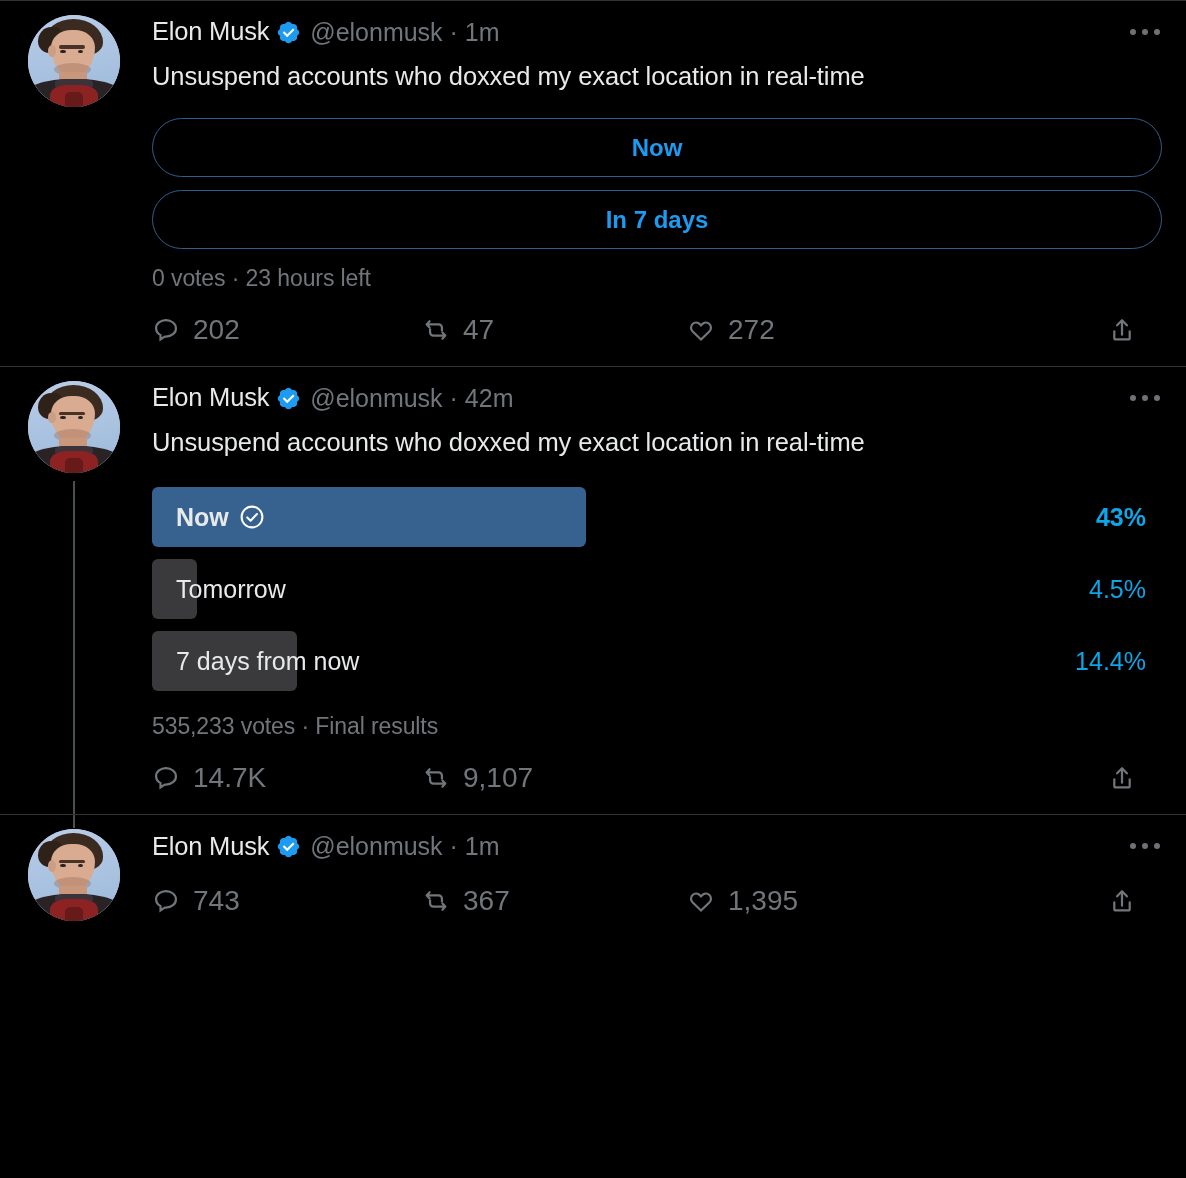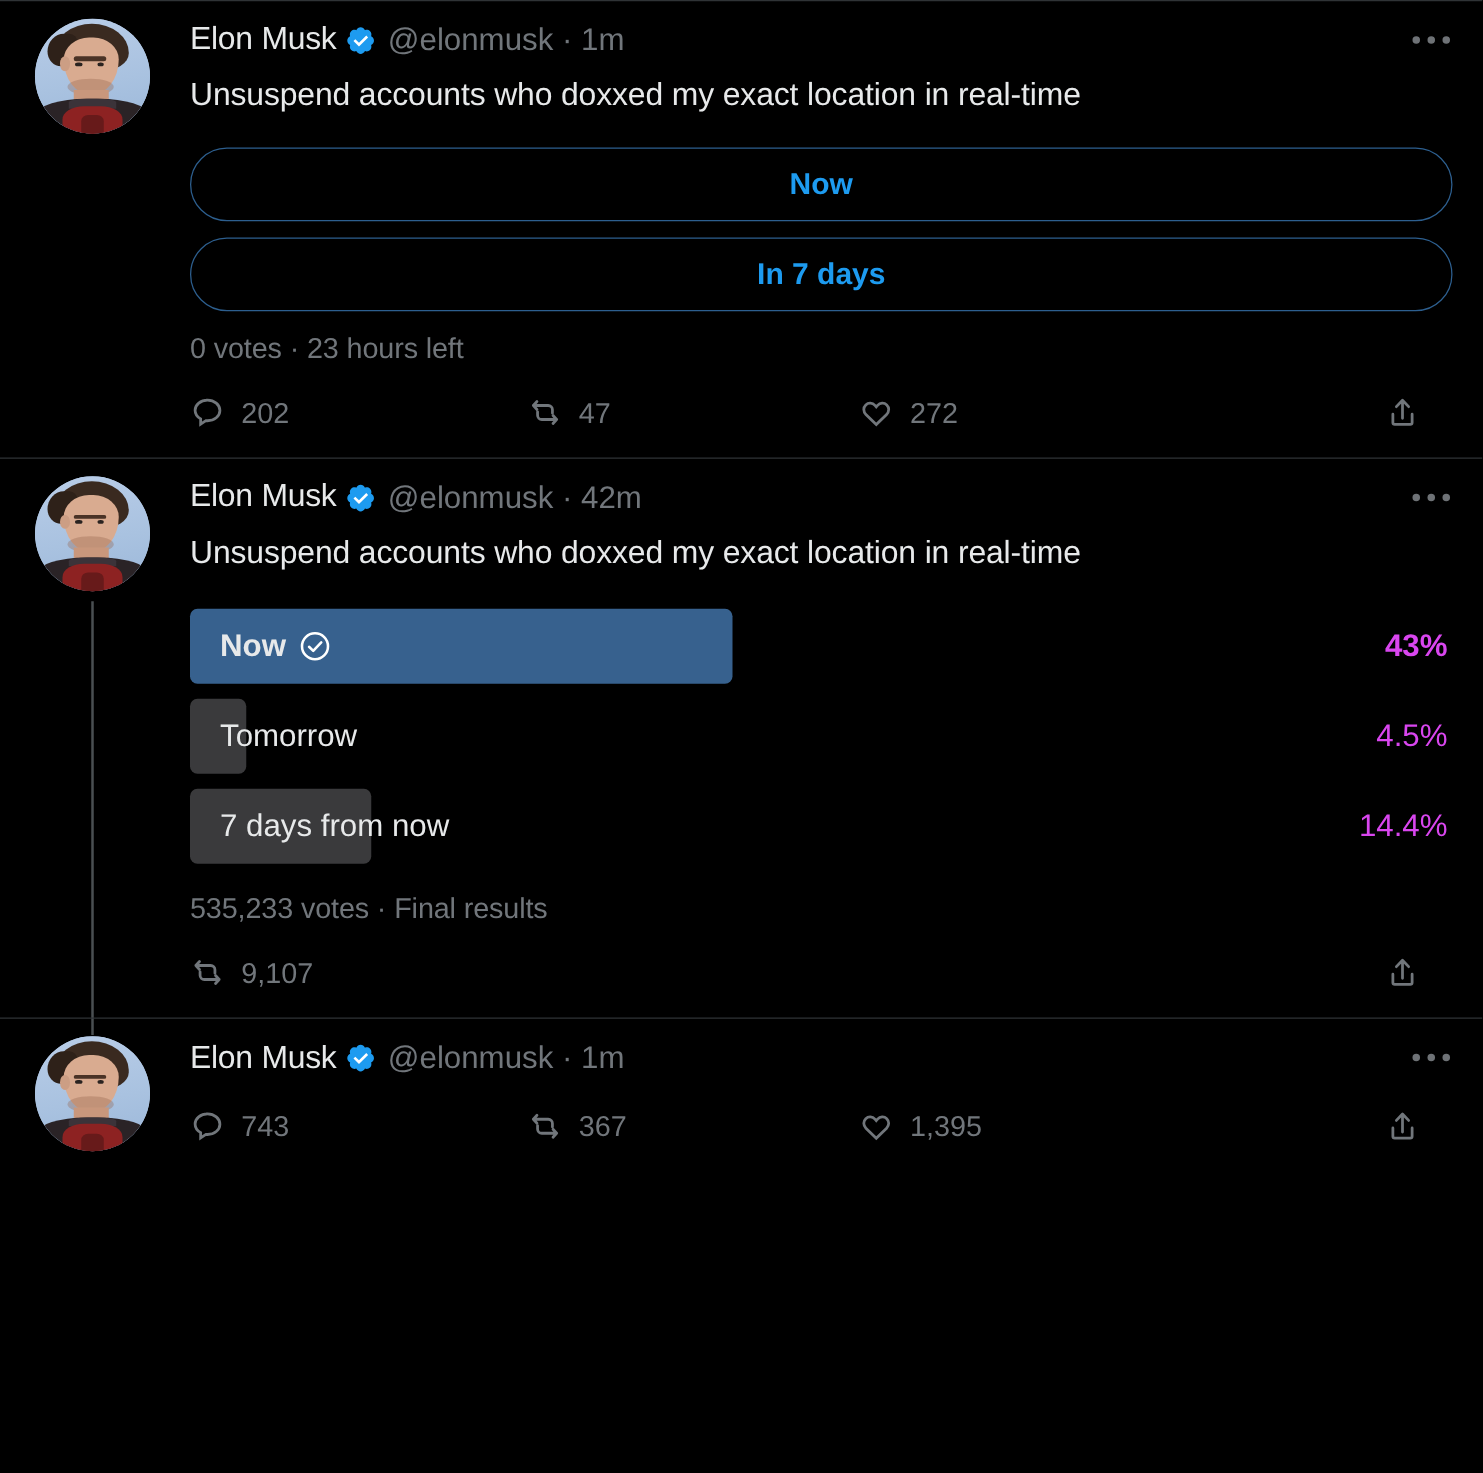--- a/index.html
+++ b/index.html
@@ -171,23 +171,23 @@
     gap: 10px;
     padding-left: 24px;
     color: #e7e9ea;
     font-size: 25px;
     white-space: nowrap;
   }
   .bar-label.winner { font-weight: bold; }
   .check-ring { width: 26px; height: 26px; flex: 0 0 26px; display:block; }
   .pct {
     position: absolute;
-    right: 4px;
+    right: 16px;
     font-size: 25px;
-    color: #d946ef;
+    color: #0ea5e9;
     text-align: right;
     white-space: nowrap;
   }
   .pct.winner { font-weight: bold; }
 
   .poll-meta {
     margin-top: 16px;
     font-size: 23px;
     color: #71767b;
     letter-spacing: -0.1px;
@@ -202,21 +202,21 @@
     width: 1010px;
   }
   .action {
     display: flex;
     align-items: center;
     gap: 13px;
     cursor: pointer;
     color: #71767b;
   }
   .action .ico { width: 28px; height: 28px; display:block; flex:0 0 28px; }
-  .action .cnt { font-size: 23px; color: #71767b; line-height: 1; }
+  .action .cnt { font-size: 28px; color: #71767b; line-height: 1; }
   .a-reply { width: 270px; }
   .a-retweet { width: 265px; }
   .a-like { width: 275px; }
   .a-share { margin-left: auto; margin-right: 26px; }
 </style>
 </head>
 <body style="background: rgb(0, 0, 0);">
 
 <div class="feed">
 
@@ -385,20 +385,28 @@
             </span>
             <span class="pct">14.4%</span>
           </div>
         </div>
 
 
         <div class="poll-meta">535,233 votes · Final results</div>
       </div>
 
       <div class="actions">
+        <div class="action a-reply">
+          <span class="ico">
+            <svg viewBox="0 0 24 24" width="28" height="28">
+                <path fill="none" stroke="#71767b" stroke-width="1.9" d="M12 3.5c-4.7 0-8.5 3.1-8.5 7 0 2.4 1.5 4.6 3.8 5.9v3.6l3.6-2.4c.36.04.73.06 1.1.06 4.7 0 8.5-3.1 8.5-7s-3.8-7.2-8.5-7.2z"></path>
+              </svg>
+          </span>
+          <span class="cnt">14.7K</span>
+        </div>
         <div class="action a-retweet">
           <span class="ico">
             <svg viewBox="0 0 24 24" width="28" height="28">
               <path fill="none" stroke="#71767b" stroke-width="1.9" stroke-linecap="round" stroke-linejoin="round" d="M6.5 4.5 4 7.2l2.5 2.7M4 7.2h10.2c1.6 0 2.9 1.3 2.9 2.9v2.4"></path>
               <path fill="none" stroke="#71767b" stroke-width="1.9" stroke-linecap="round" stroke-linejoin="round" d="M17.5 19.5 20 16.8l-2.5-2.7M20 16.8H9.8c-1.6 0-2.9-1.3-2.9-2.9v-2.4"></path>
             </svg>
           </span>
           <span class="cnt">9,107</span>
         </div>
         <div class="action a-share">

